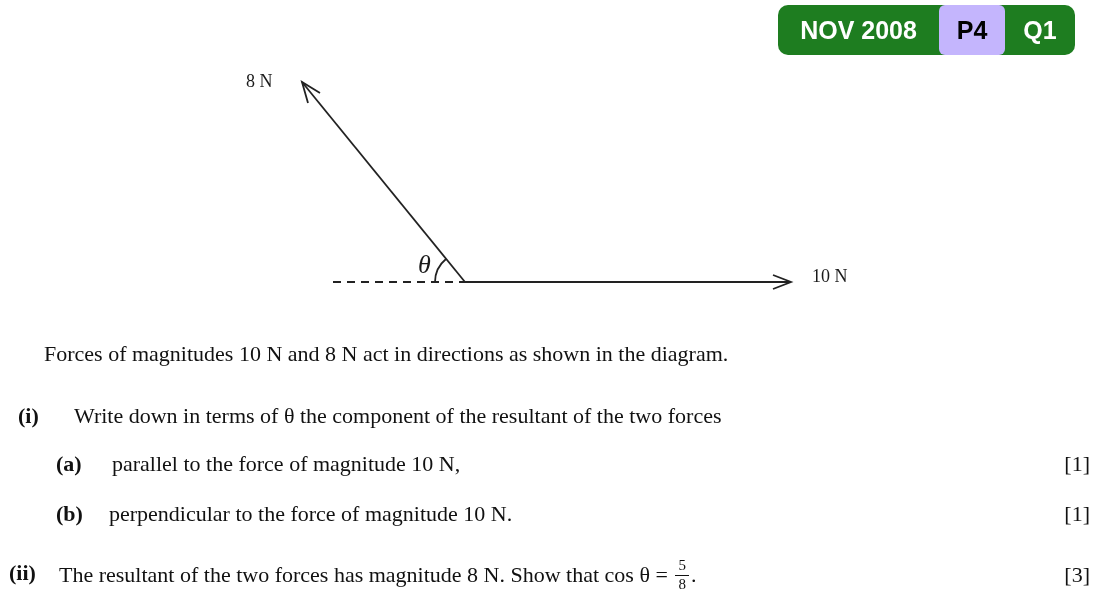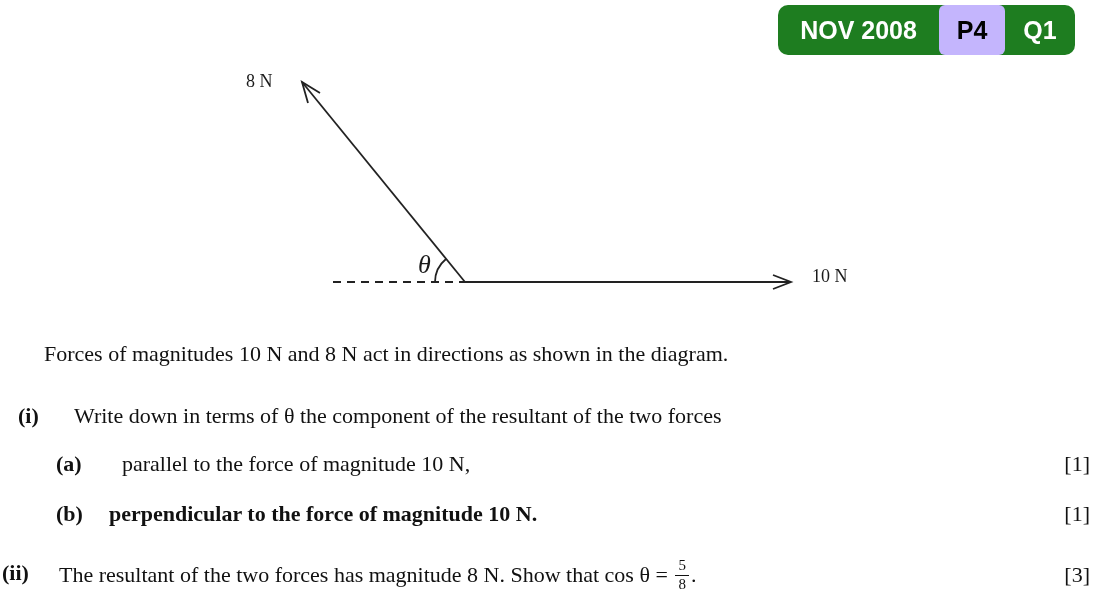--- a/index.html
+++ b/index.html
@@ -63,28 +63,28 @@
 
   .l-intro { top: 341px; }
   .l-intro .txt { left: 4px; margin-left: 40px; }
 
   .l-i { top: 403px; }
   .l-i .num { left: 18px; }
   .l-i .txt { left: 74px; }
 
   .l-a { top: 451px; }
   .l-a .num { left: 56px; }
-  .l-a .txt { left: 122px; text-align: right; }
+  .l-a .txt { left: 112px; text-align: right; }
 
   .l-b { top: 501px; }
   .l-b .num { left: 56px; }
-  .l-b .txt { left: 109px; font-weight: bold; }
+  .l-b .txt { left: 109px; }
 
   .l-ii { top: 560px; }
-  .l-ii .num { left: 2px; text-align: right; }
+  .l-ii .num { left: 9px; text-align: right; }
   .l-ii .txt { left: 59px; }
   .l-ii .marks { top: 2px; }
 
   .frac {
     display: inline-flex;
     flex-direction: column;
     align-items: center;
     vertical-align: middle;
     margin: 0 2px;
     font-size: 15px;

